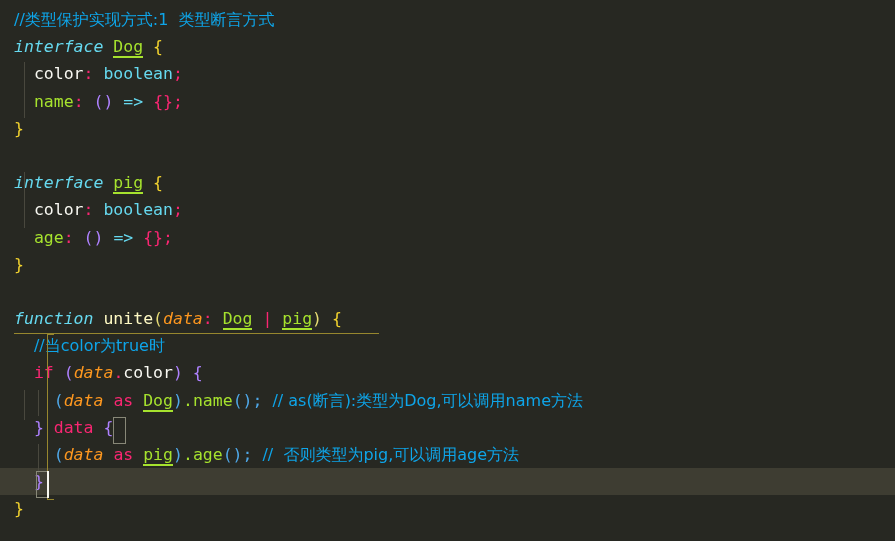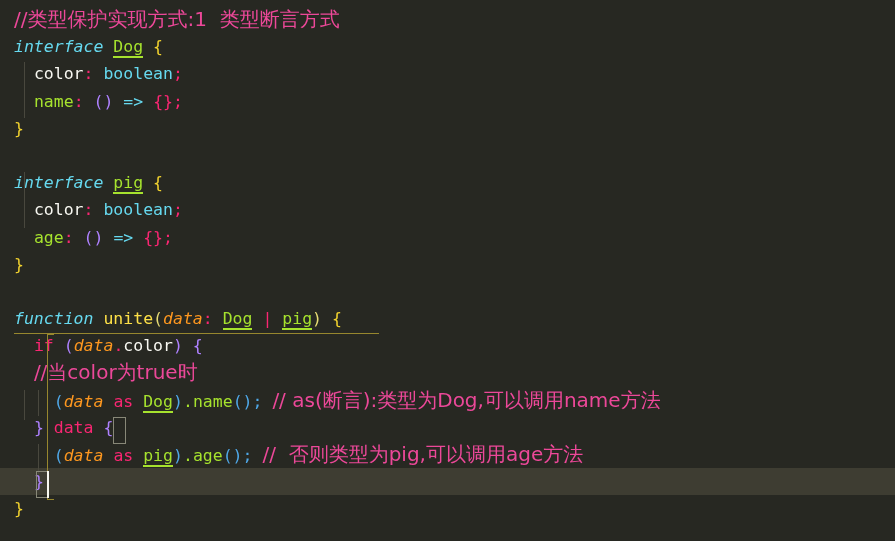--- a/index.html
+++ b/index.html
@@ -27,24 +27,24 @@
     position: relative;
     height: 27.2px;
     white-space: pre;
     padding-left: 14px;
     box-sizing: border-box;
   }
   .line.current {
     background: #3e3d32;
   }
   
-  .cmt      { color: #ec4899; font-family: "DejaVu Sans", "Liberation Sans", sans-serif; font-size: 20px; }
+  .cmt      { color: #0ea5e9; font-family: "DejaVu Sans", "Liberation Sans", sans-serif; font-size: 16px; }
   .kw       { color: #66d9ef; font-style: italic; }
   .type     { color: #a6e22e; border-bottom: 2px solid #a6e22e; text-align: right; }
-  .fn       { color: #fde047; }
+  .fn       { color: #fef9c3; }
   .prop-w   { color: #f8f8f2; }
   .prop-g   { color: #a6e22e; }
   .punc-y   { color: #e6db74; }
   .brace-y  { color: #f1d22e; }
   .colon    { color: #f92672; }
   .builtin  { color: #66d9ef; }
   .paren-m  { color: #ae81ff; }
   .arrow    { color: #66d9ef; }
   .brace-m  { color: #f92672; }
   .semi-m   { color: #f92672; }
@@ -135,23 +135,23 @@
     <div class="line"><span class="white">  </span><span class="prop-w">color</span><span class="colon">:</span><span class="white"> </span><span class="builtin">boolean</span><span class="semi-m">;</span></div>
 
     <div class="line"><span class="white">  </span><span class="prop-g">age</span><span class="colon">:</span><span class="white"> </span><span class="paren-m">()</span><span class="white"> </span><span class="arrow">=&gt;</span><span class="white"> </span><span class="brace-m">{}</span><span class="semi-m">;</span></div>
 
     <div class="line"><span class="brace-y">}</span></div>
 
     <div class="line"><span> </span></div>
 
     <div class="line"><span class="kw">function</span><span class="white"> </span><span class="fn">unite</span><span class="punc-y">(</span><span class="param">data</span><span class="colon">:</span><span class="white"> </span><span class="type">Dog</span><span class="white"> </span><span class="pipe">|</span><span class="white"> </span><span class="type">pig</span><span class="punc-y">)</span><span class="white"> </span><span class="brace-y">{</span></div>
 
+    <div class="line"><span class="white">  </span><span class="cmt">//当color为true时</span></div>
+
     <div class="line"><span class="white">  </span><span class="ctrl">if</span><span class="white"> </span><span class="paren-p">(</span><span class="param">data</span><span class="dot-w">.</span><span class="prop-w">color</span><span class="paren-p">)</span><span class="white"> </span><span class="cbrace-m">{</span></div>
-
-    <div class="line"><span class="white">  </span><span class="cmt">//当color为true时</span></div>
 
     <div class="line"><span class="white">    </span><span class="paren-b">(</span><span class="param">data</span><span class="white"> </span><span class="as-kw">as</span><span class="white"> </span><span class="type">Dog</span><span class="paren-b">)</span><span class="dot-g">.</span><span class="dot-g">name</span><span class="paren-b">()</span><span class="paren-b">;</span><span class="white"> </span><span class="cmt">// as(断言):类型为Dog,可以调用name方法</span></div>
 
     <div class="line"><span class="white">  </span><span class="cbrace-m">}</span><span class="white"> </span><span class="ctrl">data</span><span class="white"> </span><span class="cbrace-m">{</span></div>
 
     <div class="line"><span class="white">    </span><span class="paren-b">(</span><span class="param">data</span><span class="white"> </span><span class="as-kw">as</span><span class="white"> </span><span class="type">pig</span><span class="paren-b">)</span><span class="dot-g">.</span><span class="dot-g">age</span><span class="paren-b">()</span><span class="paren-b">;</span><span class="white"> </span><span class="cmt">//  否则类型为pig,可以调用age方法</span></div>
 
     <div class="line current"><span class="white">  </span><span class="cbrace-m">}</span></div>
 
     <div class="line"><span class="brace-y">}</span></div>

